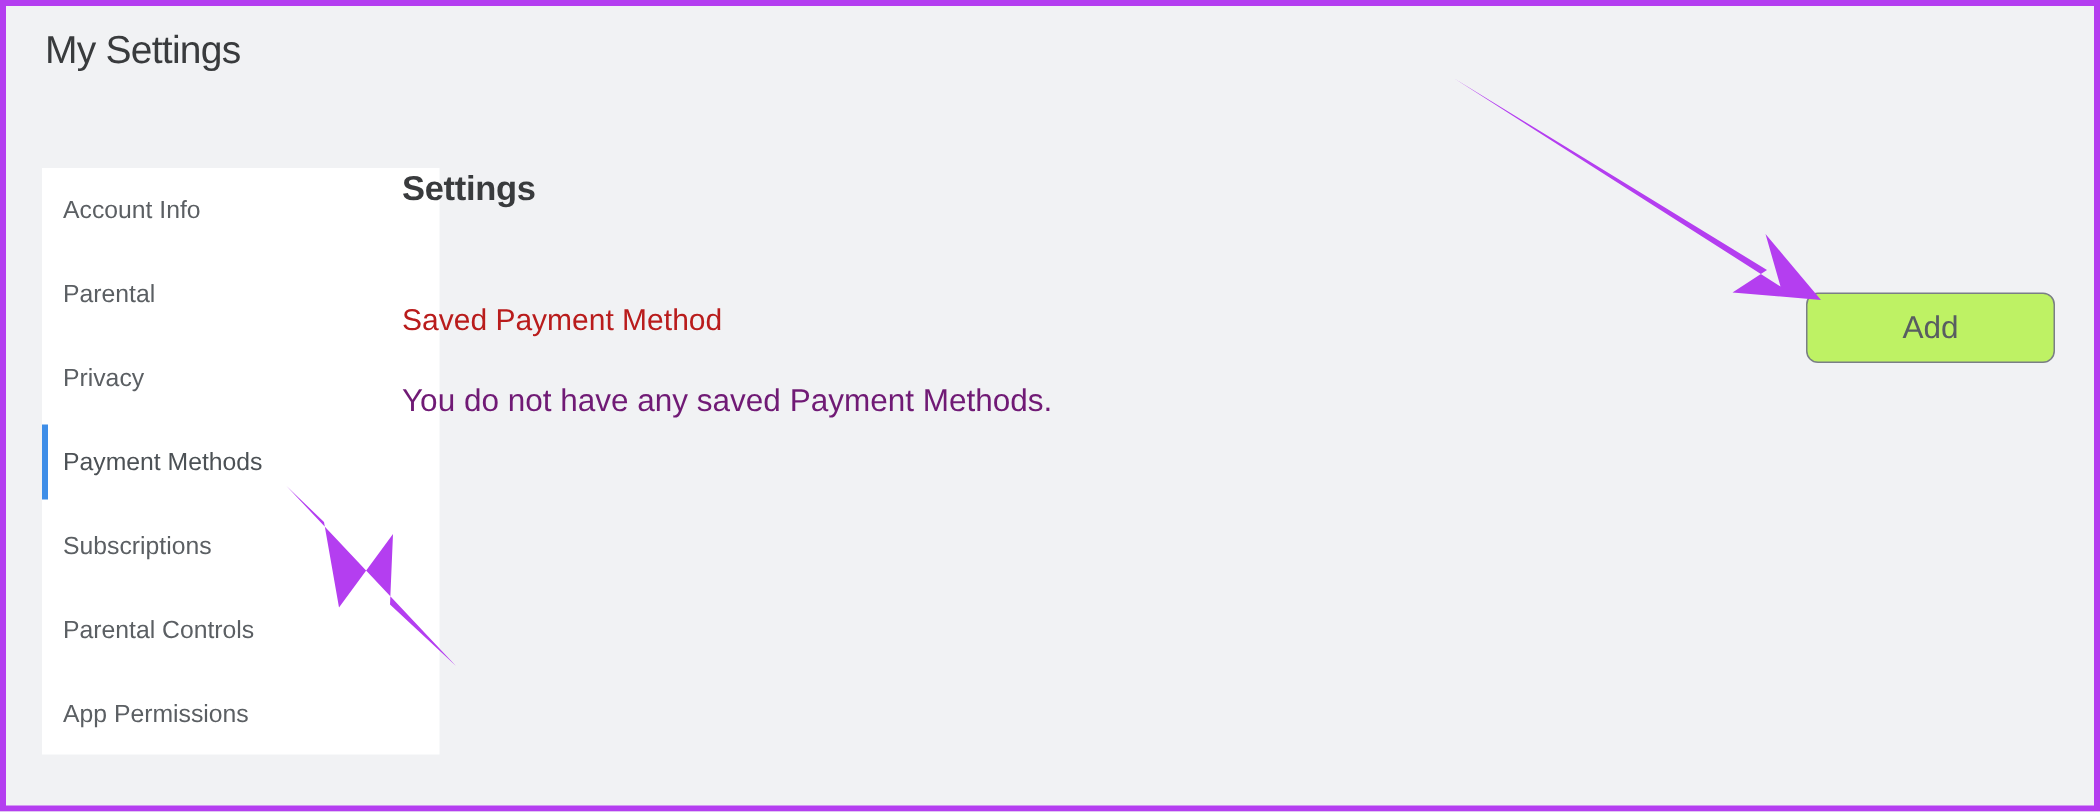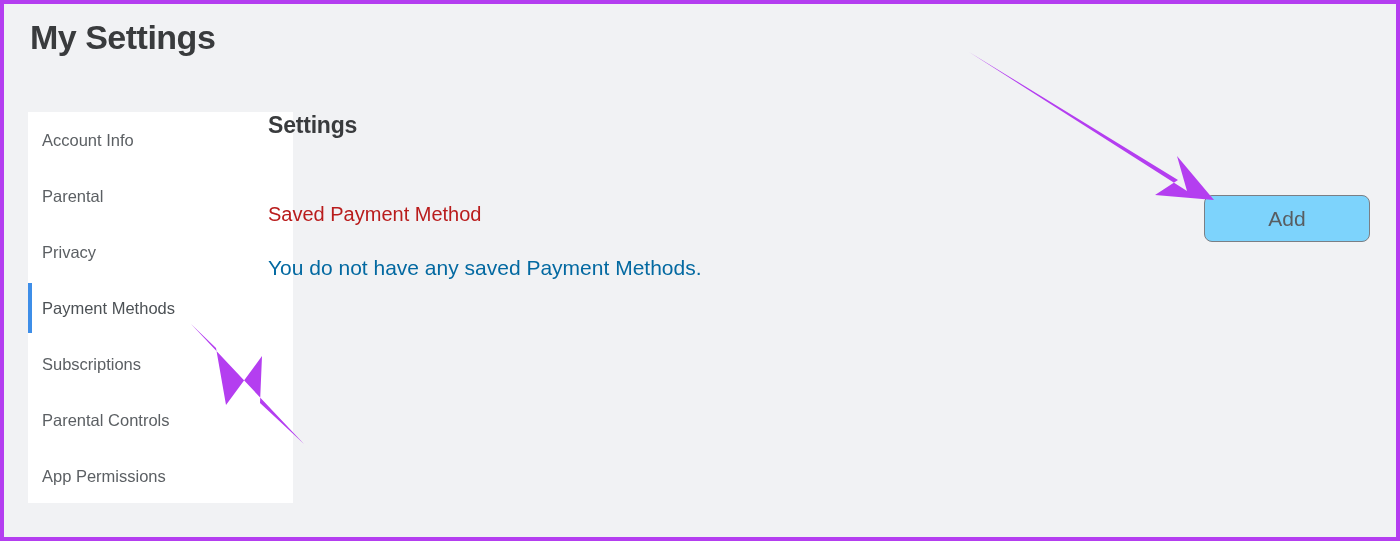--- a/index.html
+++ b/index.html
@@ -22,22 +22,22 @@
     background: #f1f2f4;
     border: 4px solid #b43ef0;
     overflow: hidden;
   }
 
   
   #page-title {
     position: absolute;
     left: 26px;
     top: 14px;
-    font-size: 34px;
-    font-weight: bold;
+    font-size: 26px;
+    font-weight: normal;
     color: #393b3d;
     letter-spacing: -0.5px;
   }
 
   
   #sidebar {
     position: absolute;
     left: 24px;
     top: 108px;
     width: 265px;
@@ -105,36 +105,36 @@
     font-size: 20px;
     color: #b91c1c;
   }
 
   #add-button {
     position: absolute;
     right: 0;
     top: 0;
     width: 166px;
     height: 47px;
-    background: #7dd3fc;
+    background: #bef264;
     border: 1px solid #7a7f85;
     border-radius: 8px;
     display: flex;
     align-items: center;
     justify-content: center;
     font-family: "Liberation Sans", sans-serif;
     font-size: 21px;
     color: #585d61;
     cursor: pointer;
   }
 
   #empty-state {
     margin-top: 15px;
     font-size: 21px;
-    color: #0369a1;
+    color: #701a75;
   }
 
   #help-note {
     margin-top: 42px;
     font-size: 15.5px;
     line-height: 1.55;
     color: #6b7075;
     max-width: 1056px;
   }
 

